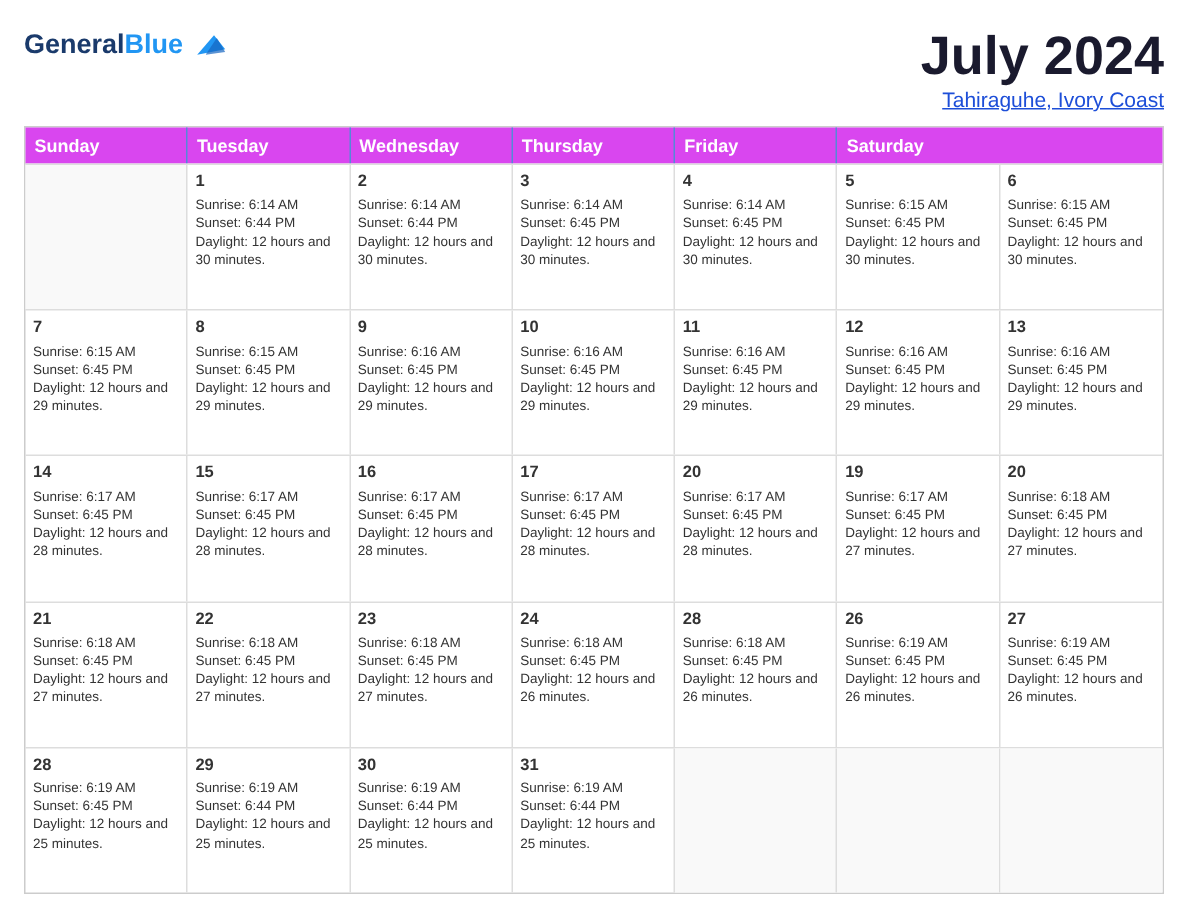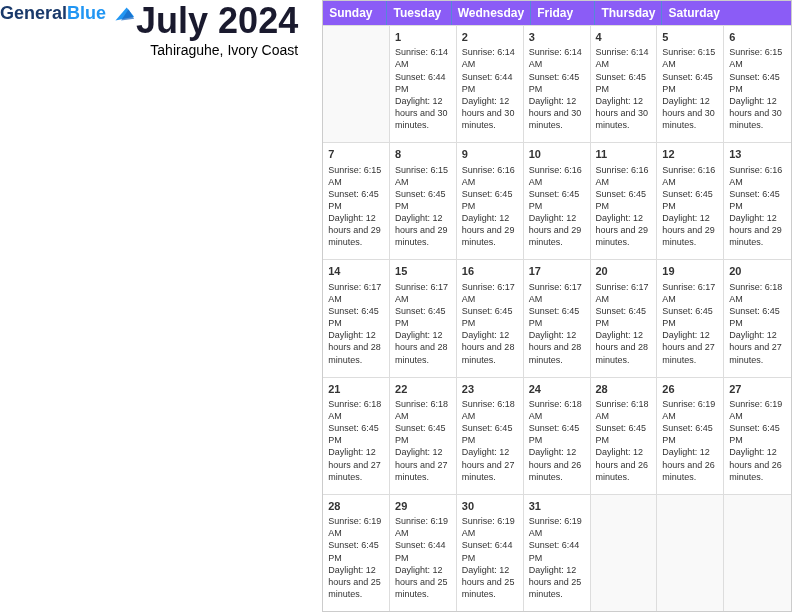--- a/index.html
+++ b/index.html
@@ -6,22 +6,23 @@
     body {
       width: 792px;
       height: 612px;
       font-family: Arial, sans-serif;
       background: #fff;
       overflow: hidden;
     }
     .page {
       width: 792px;
       height: 612px;
-      display: flex;
-      gap: 24px;
+      padding: 16px;
+      display: flex;
+      flex-direction: column;
     }
     .header {
       display: flex;
       justify-content: space-between;
       align-items: flex-start;
       margin-bottom: 10px;
     }
     .logo {
       display: flex;
       align-items: center;
@@ -44,32 +45,33 @@
       text-align: right;
     }
     .month-title {
       font-size: 36px;
       font-weight: bold;
       color: #1a1a2e;
       text-align: right;
     }
     .location-title {
       font-size: 14px;
-      color: #000000;
+      color: #1d4ed8;
+      text-decoration: underline;
     }
     .calendar {
       flex: 1;
       display: flex;
       flex-direction: column;
       border: 1px solid #ccc;
     }
     .cal-header {
       display: grid;
       grid-template-columns: repeat(7, 1fr);
-      background: #8b5cf6;
+      background: #d946ef;
     }
     .cal-header-cell {
       color: #fff;
       font-size: 12px;
       font-weight: bold;
       padding: 5px 6px;
       text-align: left;
       border-right: 1px solid #5588d8;
     }
     .cal-header-cell:last-child {
@@ -134,22 +136,22 @@
       <div class="month-title">July 2024</div>
       <div class="location-title">Tahiraguhe, Ivory Coast</div>
     </div>
   </div>
 
   <div class="calendar">
     <div class="cal-header">
     <div class="cal-header-cell">Sunday</div>
         <div class="cal-header-cell">Tuesday</div>
         <div class="cal-header-cell">Wednesday</div>
+        <div class="cal-header-cell">Thursday</div>
         <div class="cal-header-cell">Friday</div>
-        <div class="cal-header-cell">Thursday</div>
         <div class="cal-header-cell">Saturday</div>
       </div>
     <div class="cal-body">
     <div class="cal-row">
           <div class="cal-cell empty"></div>
           <div class="cal-cell">
             <span class="day-num">1</span>
             <div class="cell-text">Sunrise: 6:14 AM<br>Sunset: 6:44 PM<br>Daylight: 12 hours and 30 minutes.</div>
           </div>
           <div class="cal-cell">

